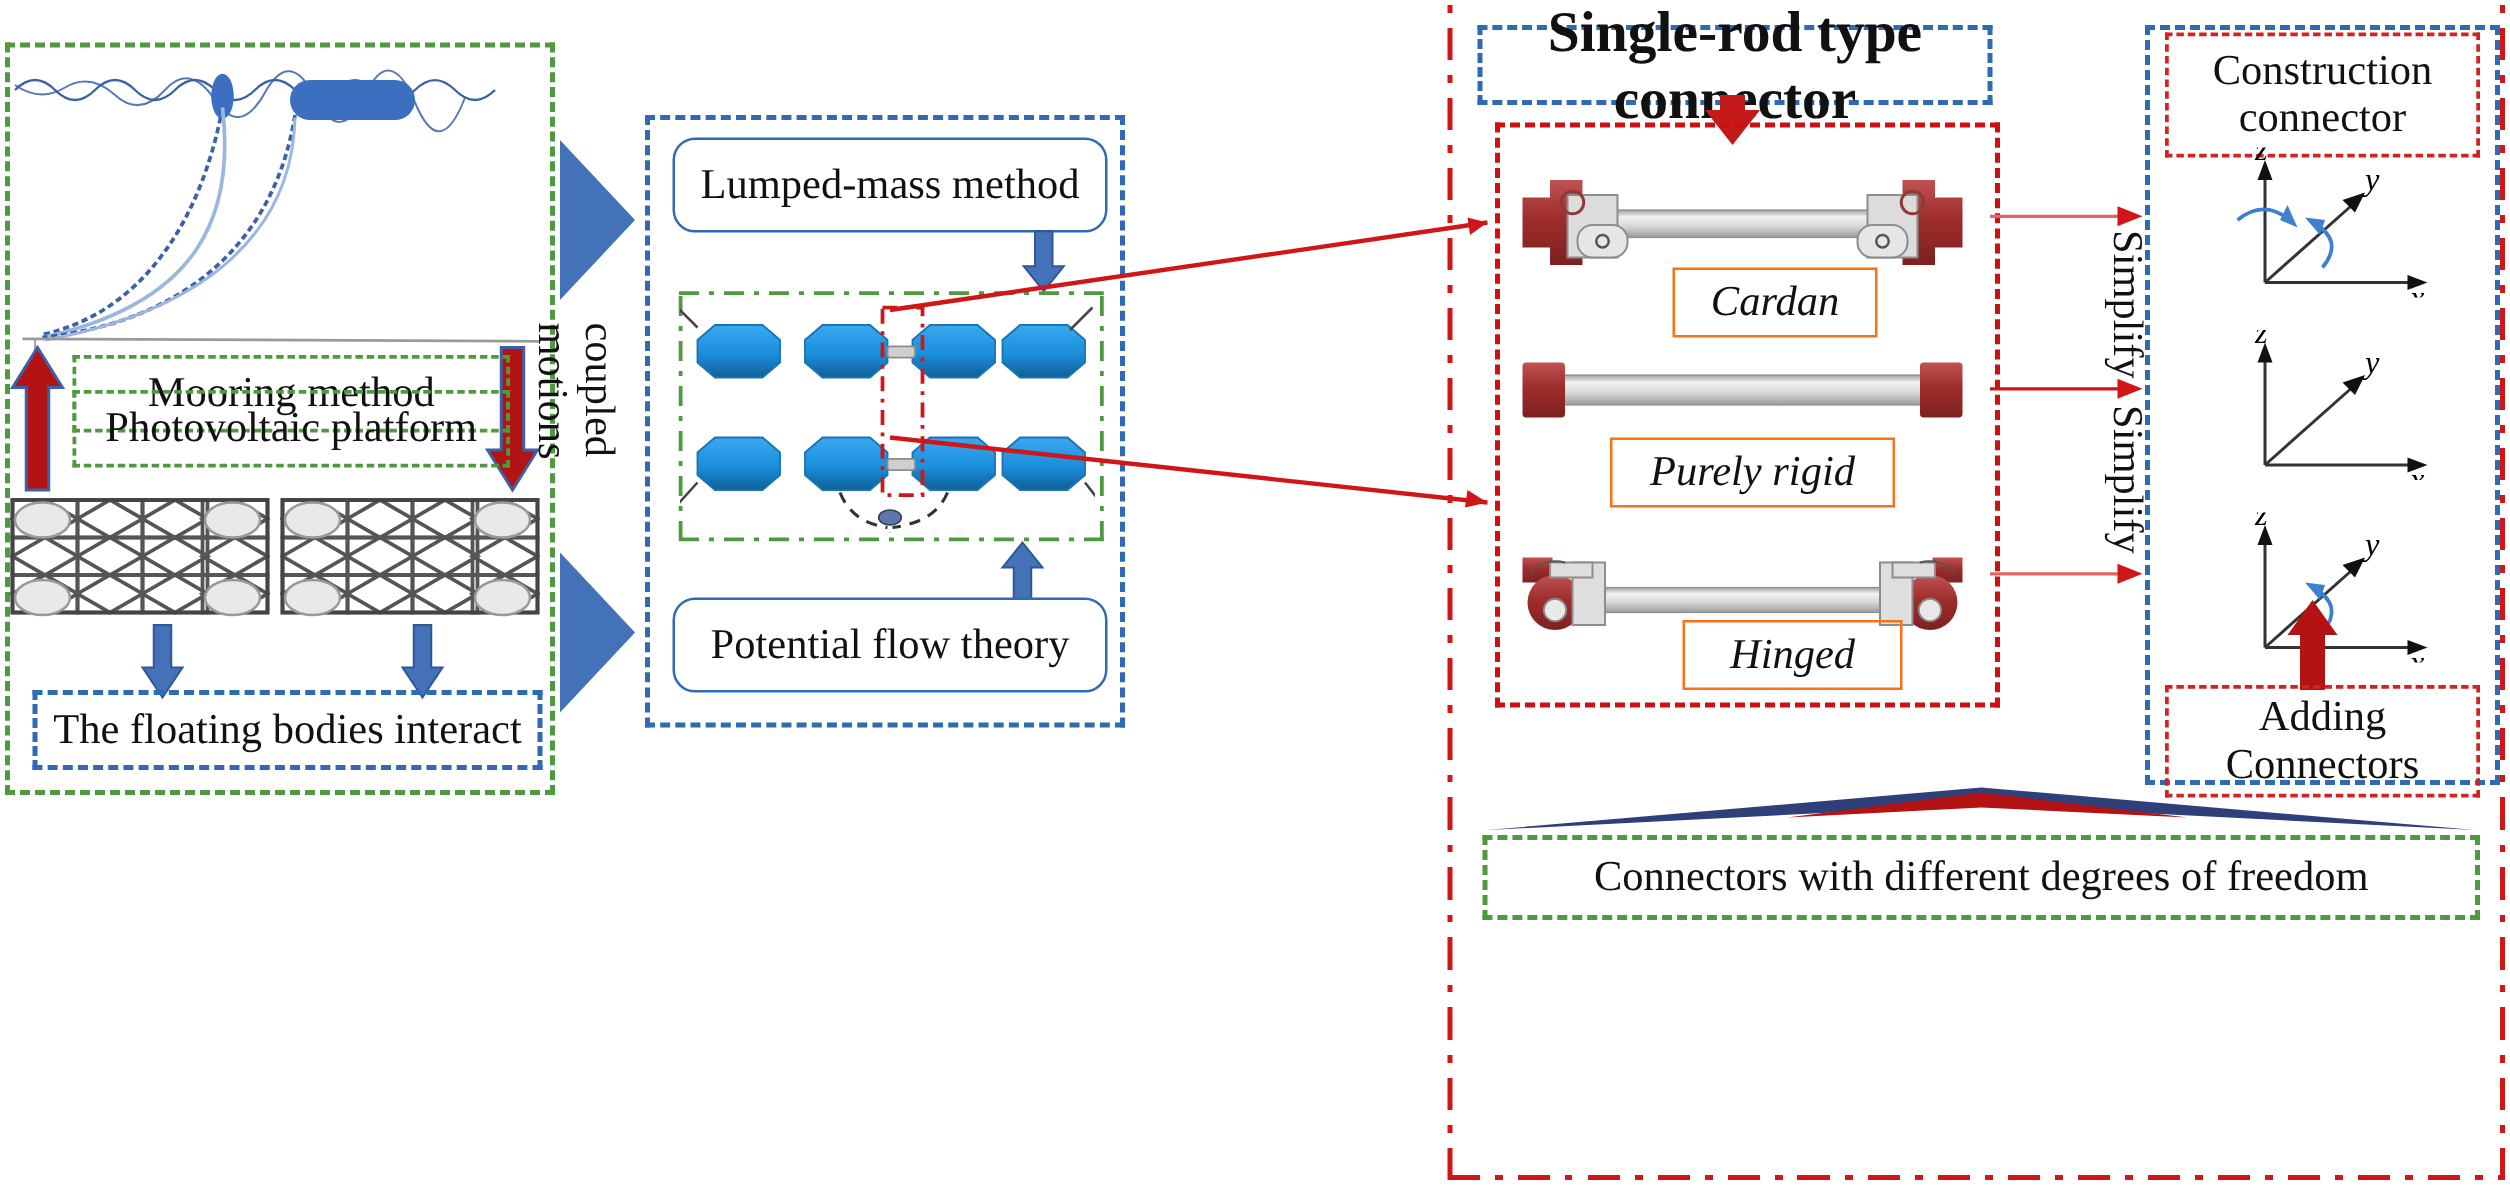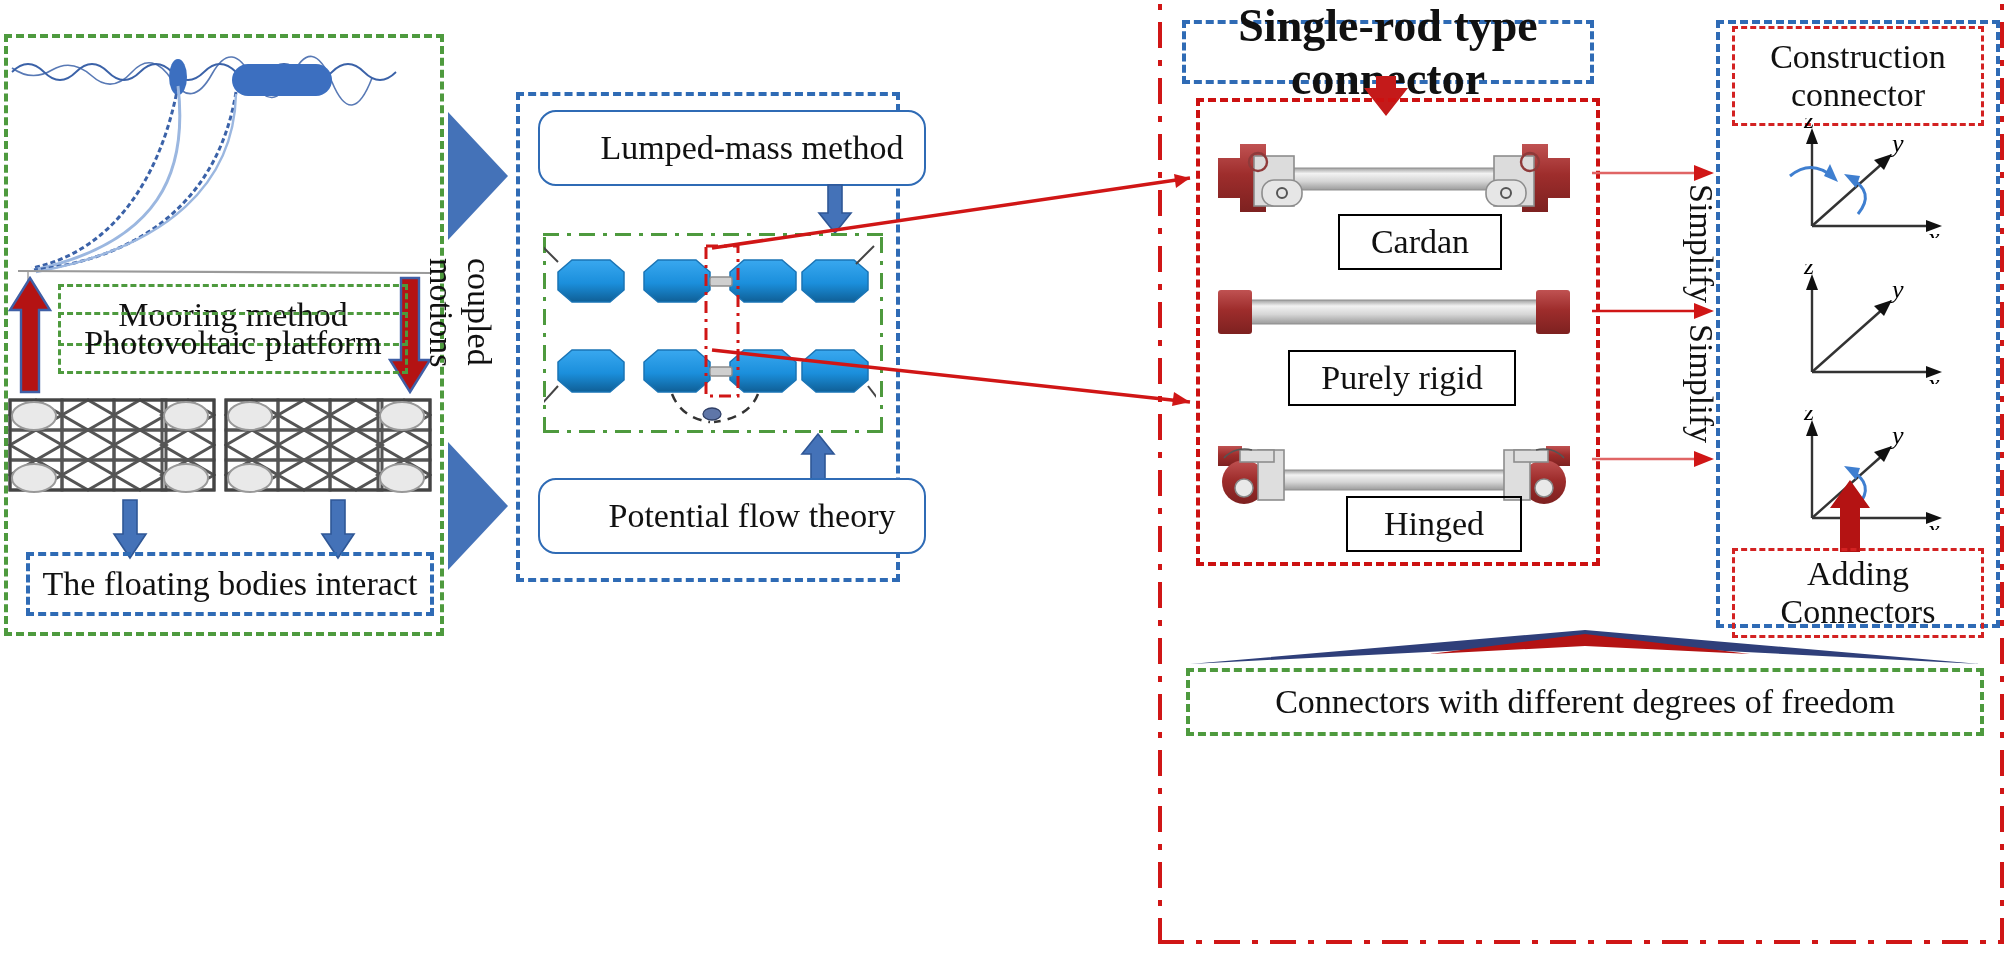--- a/index.html
+++ b/index.html
@@ -7,22 +7,22 @@
        font-family:"Liberation Serif","DejaVu Serif",serif;color:#111;}
   .abs{position:absolute;}
   .ctr{display:flex;align-items:center;justify-content:center;text-align:center;}
 
   
   .g-dash{border:4px dashed #4e9a3e;}
   .g-dash-thin{border:3px dashed #4e9a3e;}
   .b-dash{border:4px dashed #2f6bb5;}
   .r-dash{border:4px dashed #cc1111;}
   .r-dash-thin{border:3px dashed #d32222;}
-  .r-solid{border:2px solid #000000;}
-  .b-solid-round{border:2px solid #2f6bb5;border-radius:18px;background:#fff;padding-left:40px;}
+  .r-solid{border:2px solid #f97316;font-style:italic;}
+  .b-solid-round{border:2px solid #2f6bb5;border-radius:18px;background:#fff;}
   .g-dashdot{
      border:3px solid transparent;
      background-image:
        repeating-linear-gradient(90deg,#4e9a3e 0 16px,transparent 16px 24px,#4e9a3e 24px 28px,transparent 28px 36px),
        repeating-linear-gradient(90deg,#4e9a3e 0 16px,transparent 16px 24px,#4e9a3e 24px 28px,transparent 28px 36px),
        repeating-linear-gradient(0deg,#4e9a3e 0 16px,transparent 16px 24px,#4e9a3e 24px 28px,transparent 28px 36px),
        repeating-linear-gradient(0deg,#4e9a3e 0 16px,transparent 16px 24px,#4e9a3e 24px 28px,transparent 28px 36px);
      background-size:100% 3px,100% 3px,3px 100%,3px 100%;
      background-position:0 0,0 100%,0 0,100% 0;
      background-repeat:no-repeat;

